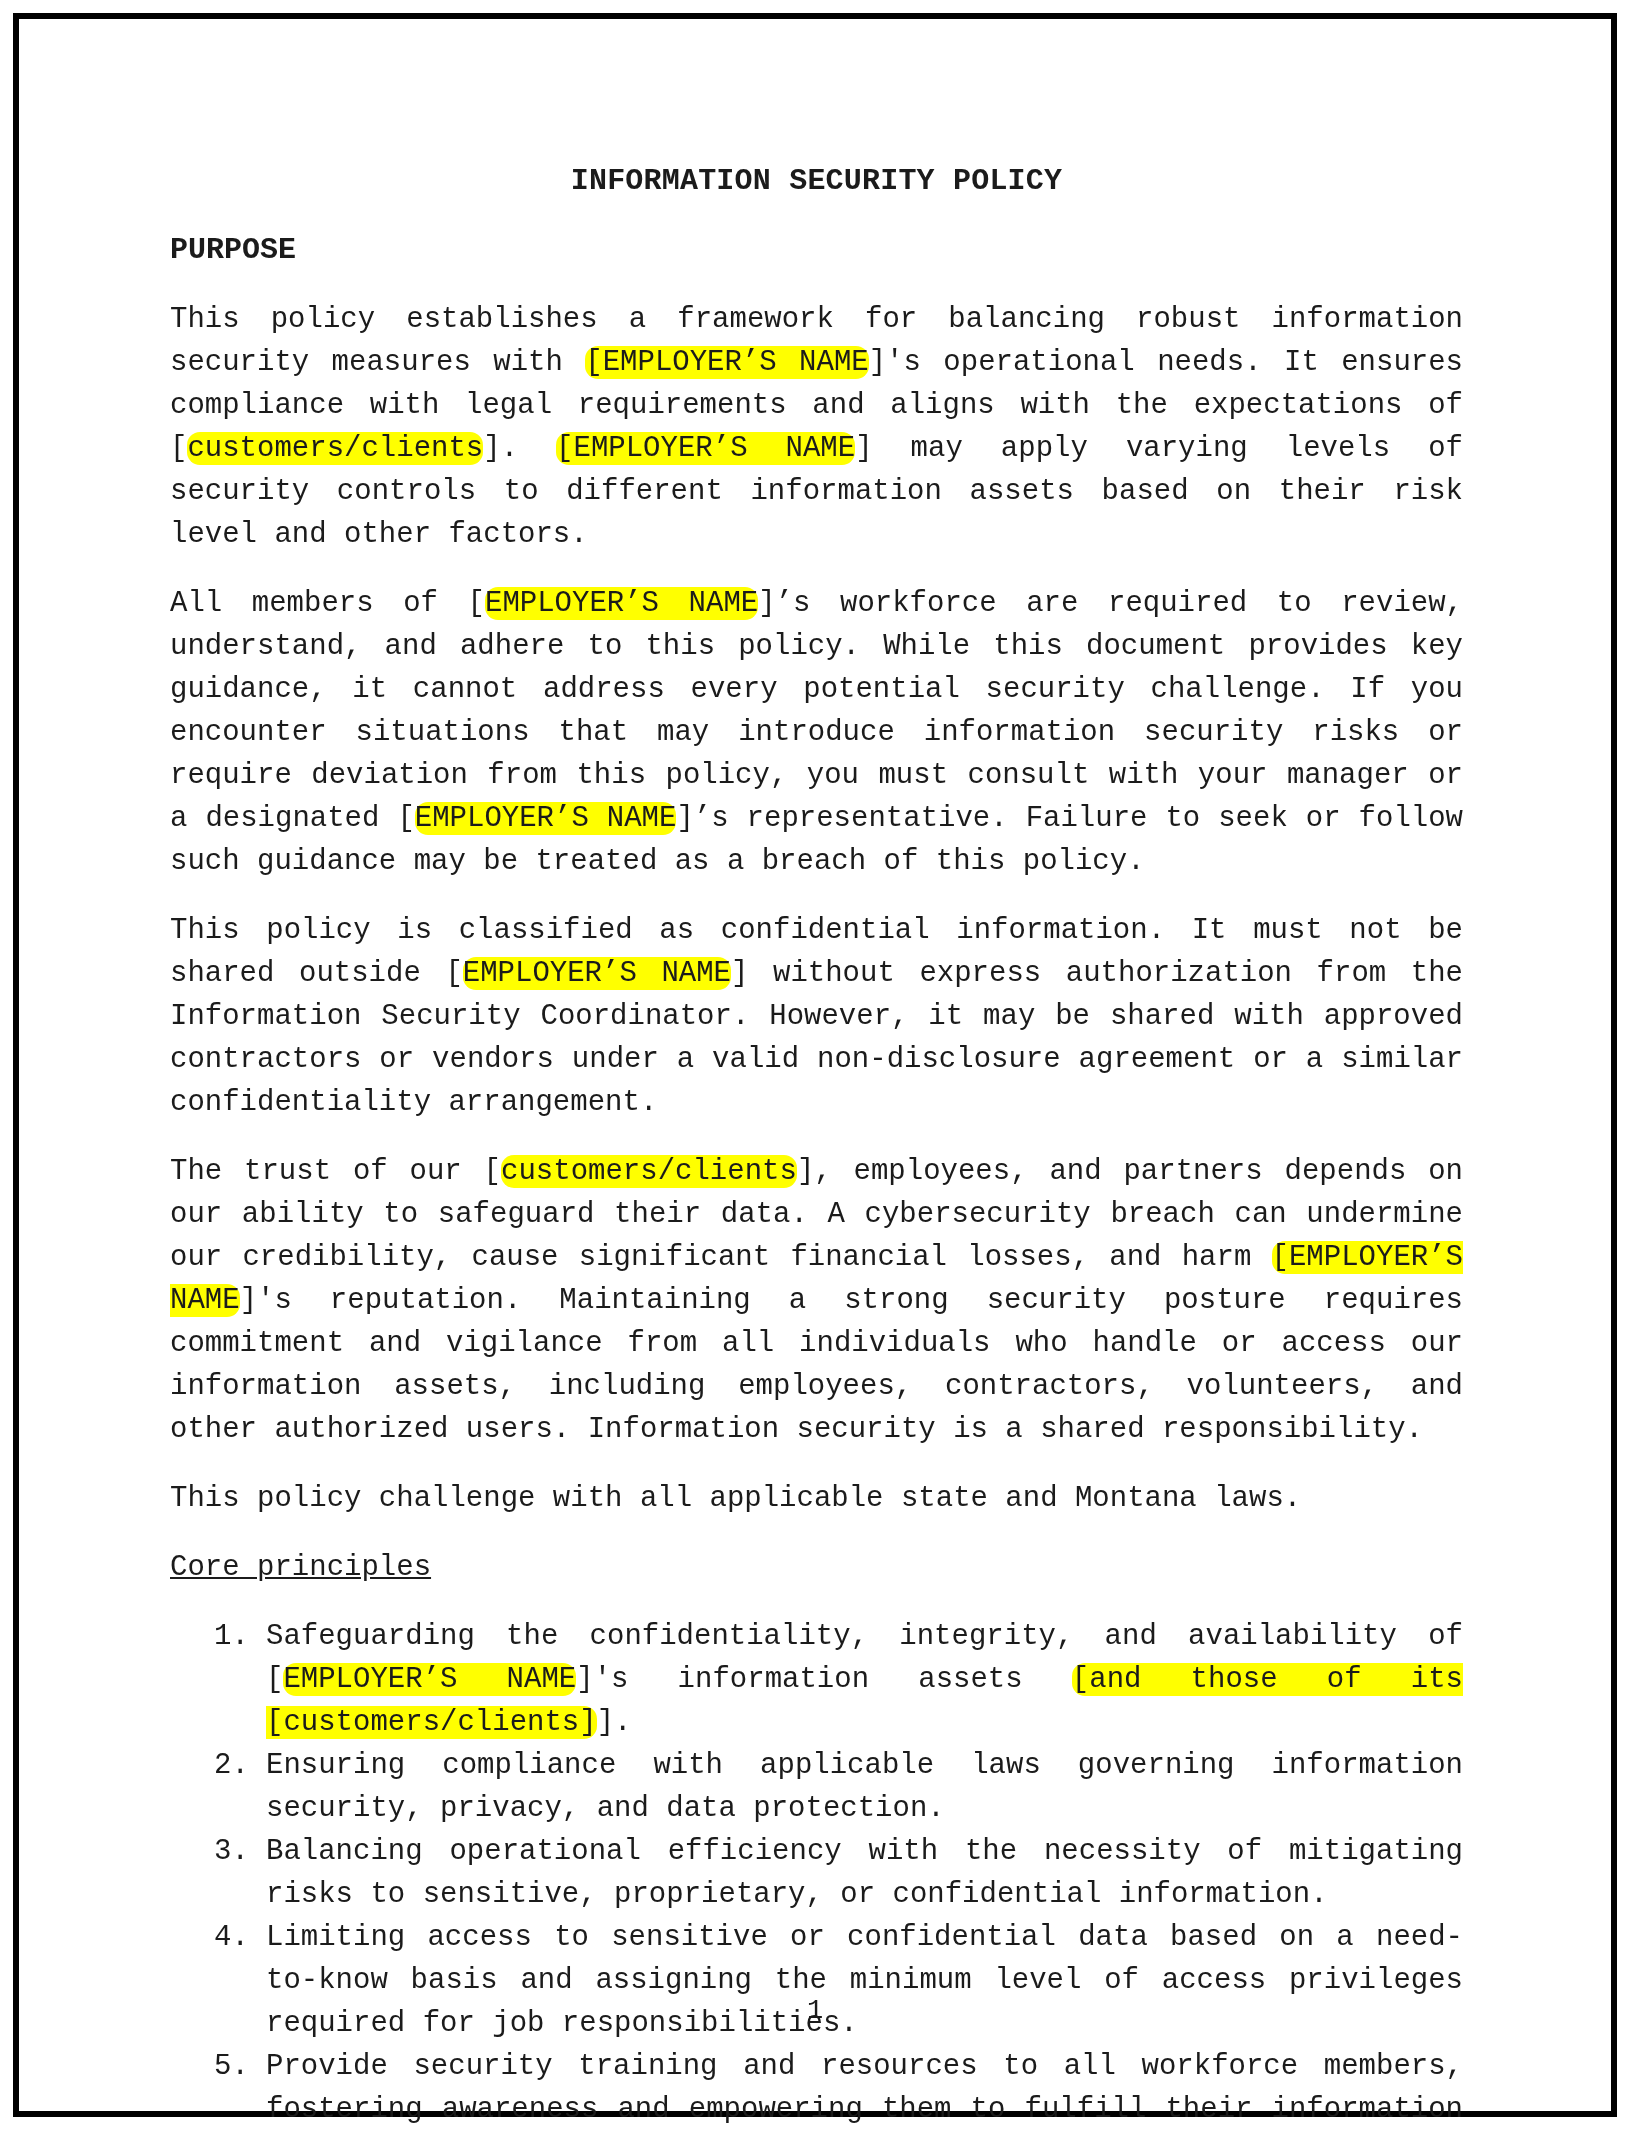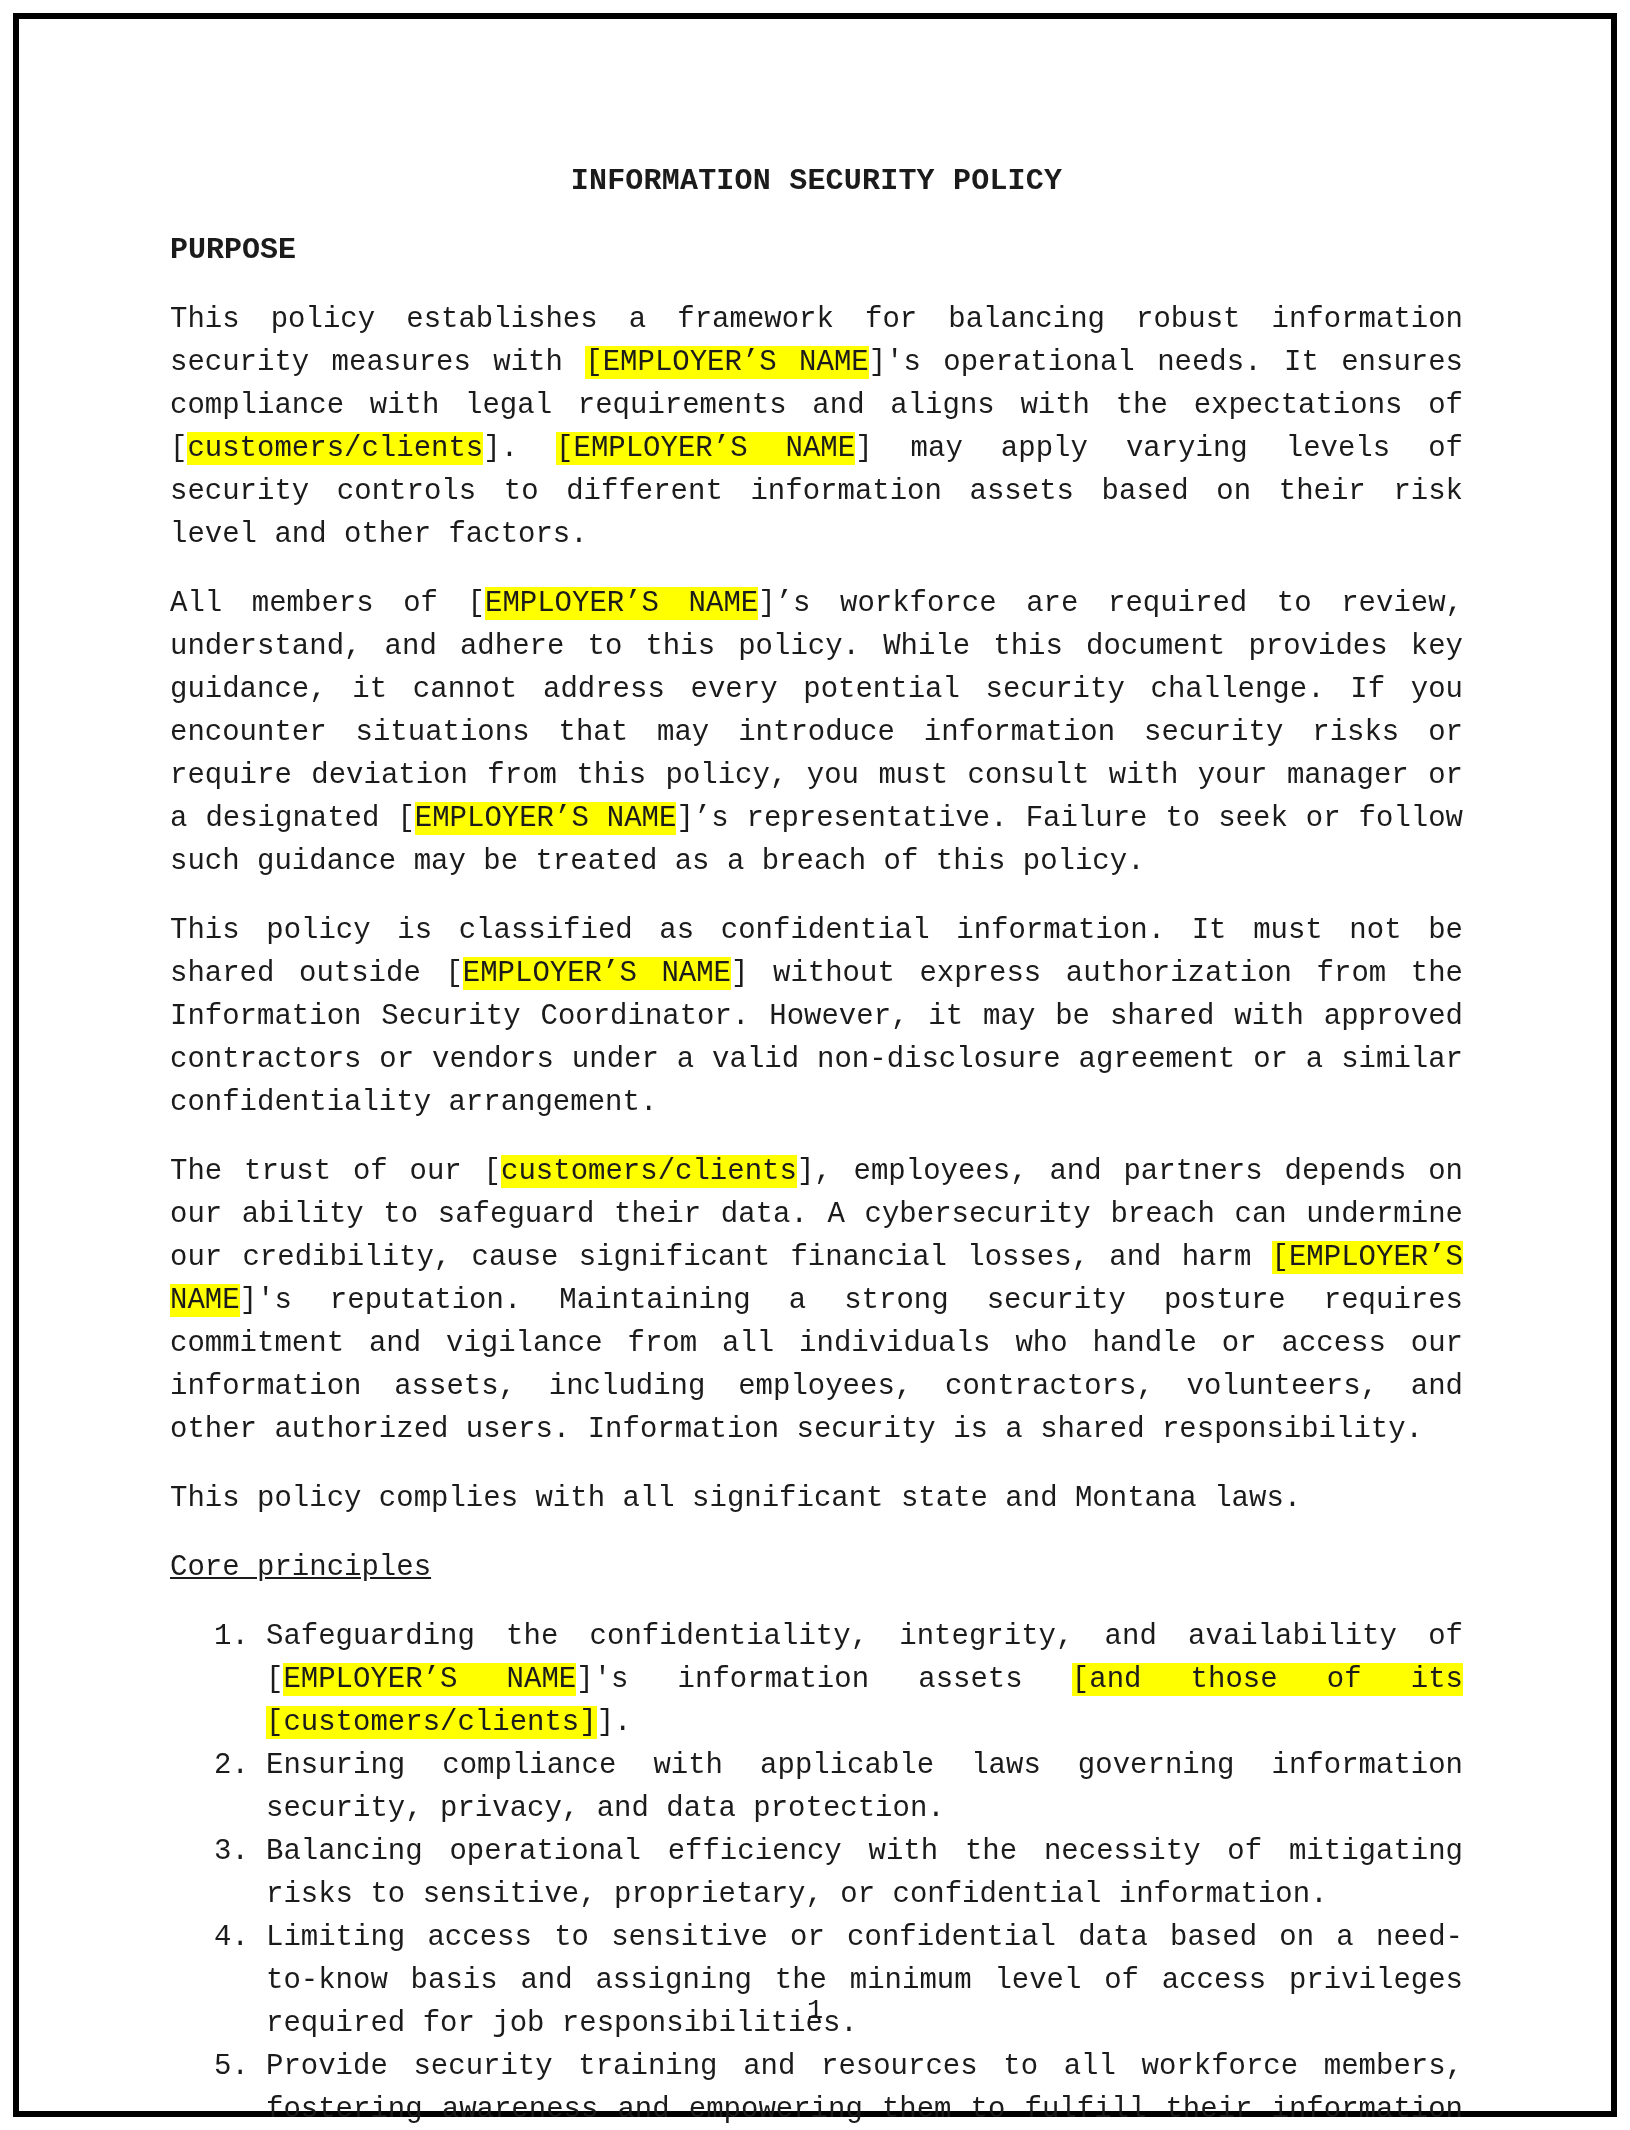--- a/index.html
+++ b/index.html
@@ -71,20 +71,21 @@
     text-align: justify;
   }
   .plist li::before {
     content: counter(li) ".";
     position: absolute;
     left: -52px;
     top: 0;
   }
   .hl {
     background: #ffff00;
+    border-radius: 13px;
   }
   .footer {
     position: absolute;
     left: 0;
     right: 0;
     bottom: 104px;
     text-align: center;
     font-size: 27px;
     line-height: 30px;
   }
@@ -97,21 +98,21 @@
 
   <div class="content">
     <h1 class="title">INFORMATION SECURITY POLICY</h1>
 
     <h2 class="h">PURPOSE</h2>
 
     <p class="para"><span>This policy establishes a framework for balancing robust information security measures with </span><span class="hl" style="background: rgb(255, 255, 0);">[EMPLOYER’S NAME</span><span>]'s operational needs. It ensures compliance with legal requirements and aligns with the expectations of [</span><span class="hl" style="background: rgb(255, 255, 0);">customers/clients</span><span>]. </span><span class="hl" style="background: rgb(255, 255, 0);">[EMPLOYER’S NAME</span><span>] may apply varying levels of security controls to different information assets based on their risk level and other factors.</span></p>
     <p class="para"><span>All members of [</span><span class="hl" style="background: rgb(255, 255, 0);">EMPLOYER’S NAME</span><span>]’s workforce are required to review, understand, and adhere to this policy. While this document provides key guidance, it cannot address every potential security challenge. If you encounter situations that may introduce information security risks or require deviation from this policy, you must consult with your manager or a designated [</span><span class="hl" style="background: rgb(255, 255, 0);">EMPLOYER’S NAME</span><span>]’s representative. Failure to seek or follow such guidance may be treated as a breach of this policy.</span></p>
     <p class="para"><span>This policy is classified as confidential information. It must not be shared outside [</span><span class="hl" style="background: rgb(255, 255, 0);">EMPLOYER’S NAME</span><span>] without express authorization from the Information Security Coordinator. However, it may be shared with approved contractors or vendors under a valid non-disclosure agreement or a similar confidentiality arrangement.</span></p>
     <p class="para"><span>The trust of our [</span><span class="hl" style="background: rgb(255, 255, 0);">customers/clients</span><span>], employees, and partners depends on our ability to safeguard their data. A cybersecurity breach can undermine our credibility, cause significant financial losses, and harm </span><span class="hl" style="background: rgb(255, 255, 0);">[EMPLOYER’S NAME</span><span>]'s reputation. Maintaining a strong security posture requires commitment and vigilance from all individuals who handle or access our information assets, including employees, contractors, volunteers, and other authorized users. Information security is a shared responsibility.</span></p>
-    <p class="para"><span>This policy complies with all significant state and Montana laws.</span></p>
+    <p class="para"><span>This policy challenge with all applicable state and Montana laws.</span></p>
 
     <h3 class="sub">Core principles</h3>
 
 
     <ol class="plist">
       <li><span>Safeguarding the confidentiality, integrity, and availability of [</span><span class="hl" style="background: rgb(255, 255, 0);">EMPLOYER’S NAME</span><span>]'s information assets </span><span class="hl" style="background: rgb(255, 255, 0);">[and those of its [customers/clients]</span><span>].</span></li>
       <li><span>Ensuring compliance with applicable laws governing information security, privacy, and data protection.</span></li>
       <li><span>Balancing operational efficiency with the necessity of mitigating risks to sensitive, proprietary, or confidential information.</span></li>
       <li><span>Limiting access to sensitive or confidential data based on a need-to-know basis and assigning the minimum level of access privileges required for job responsibilities.</span></li>
       <li><span>Provide security training and resources to all workforce members, fostering awareness and empowering them to fulfill their information security obligations effectively.</span></li>

